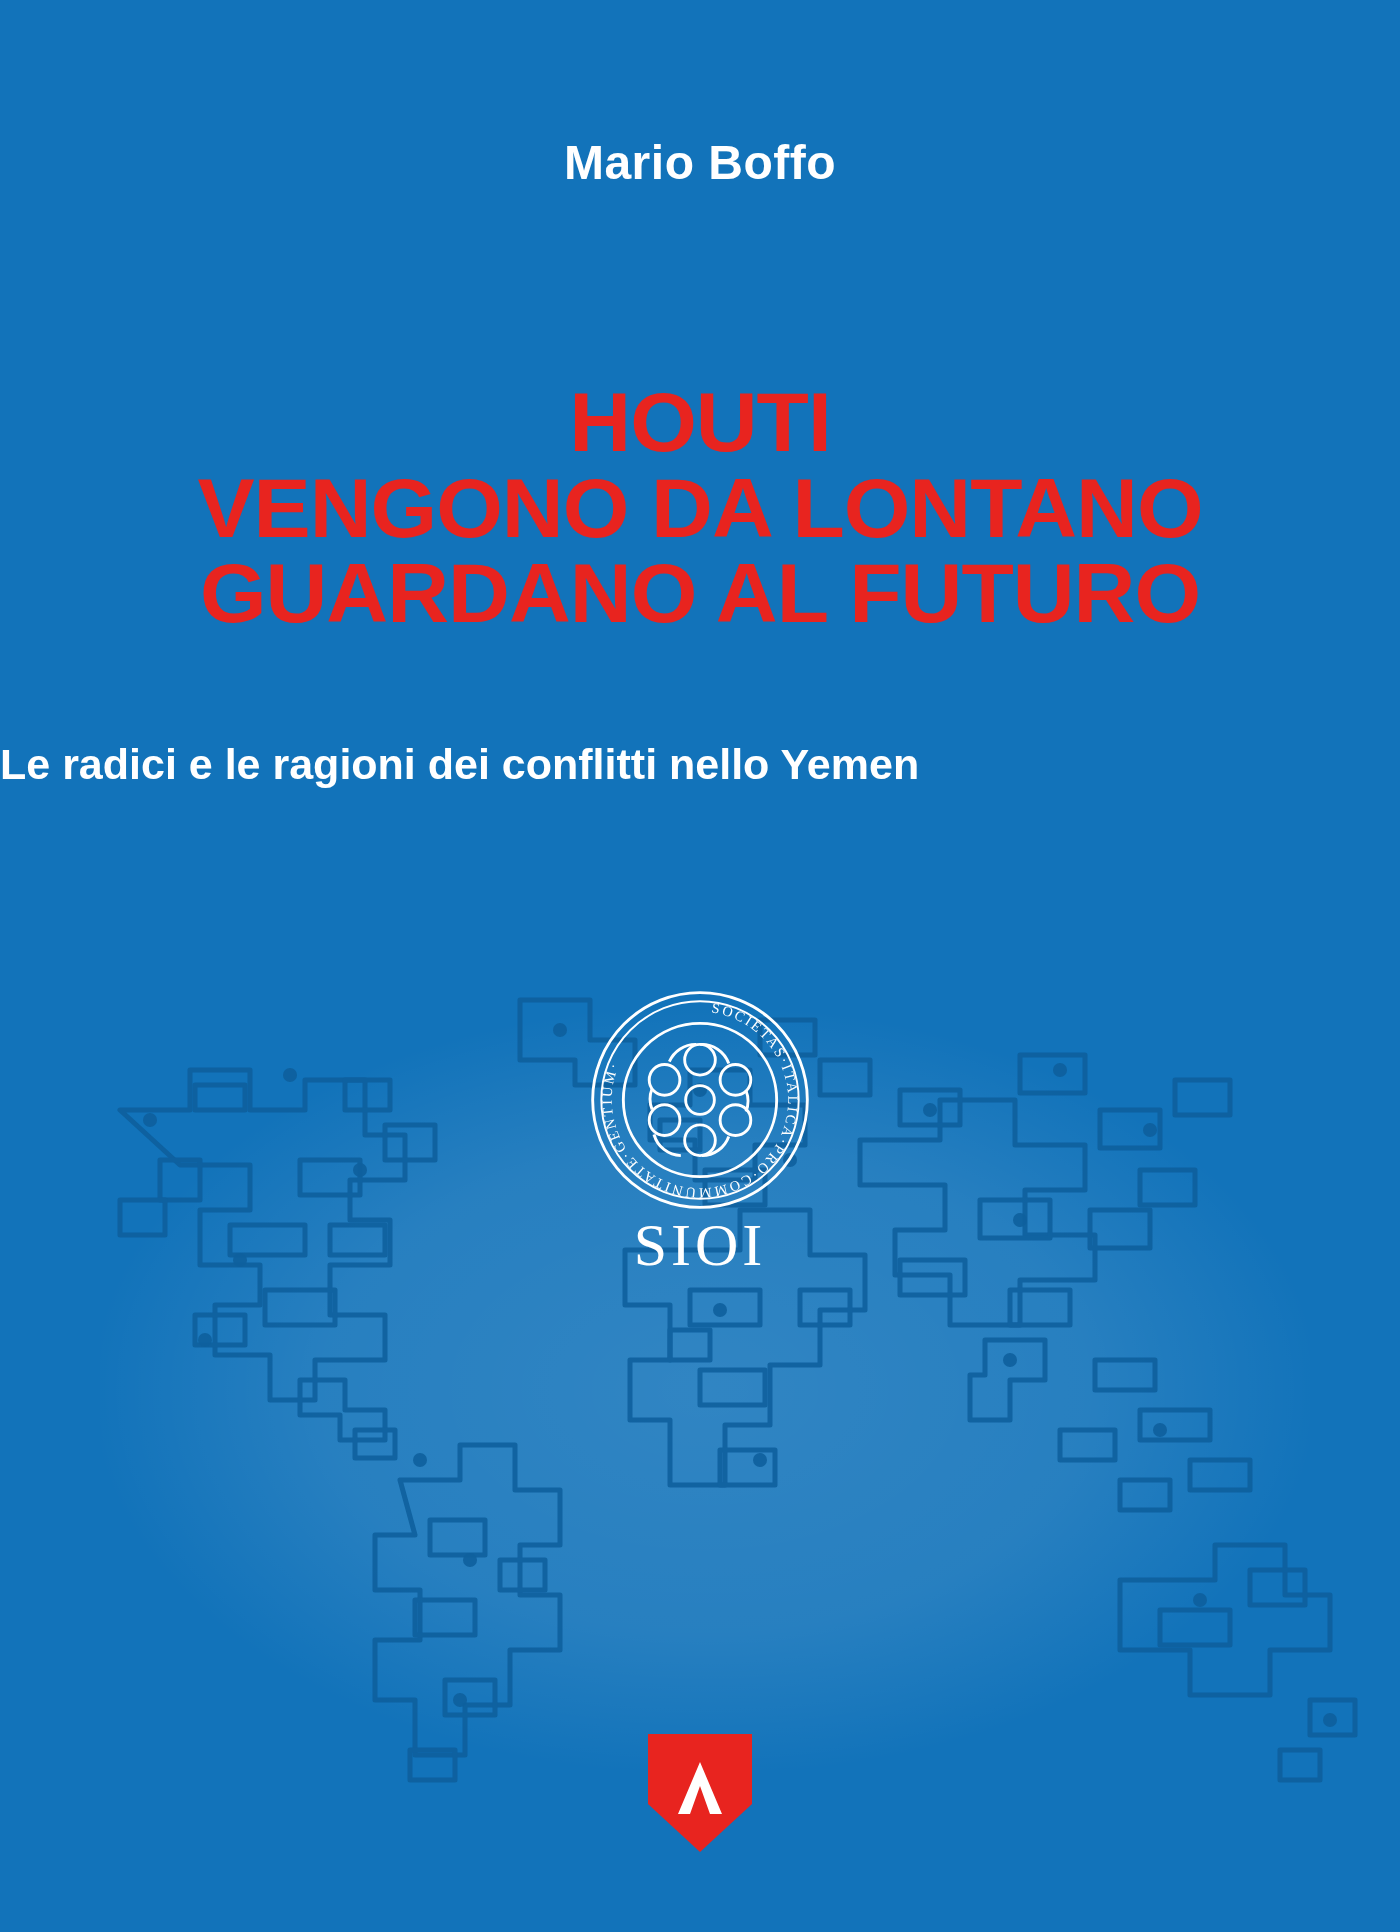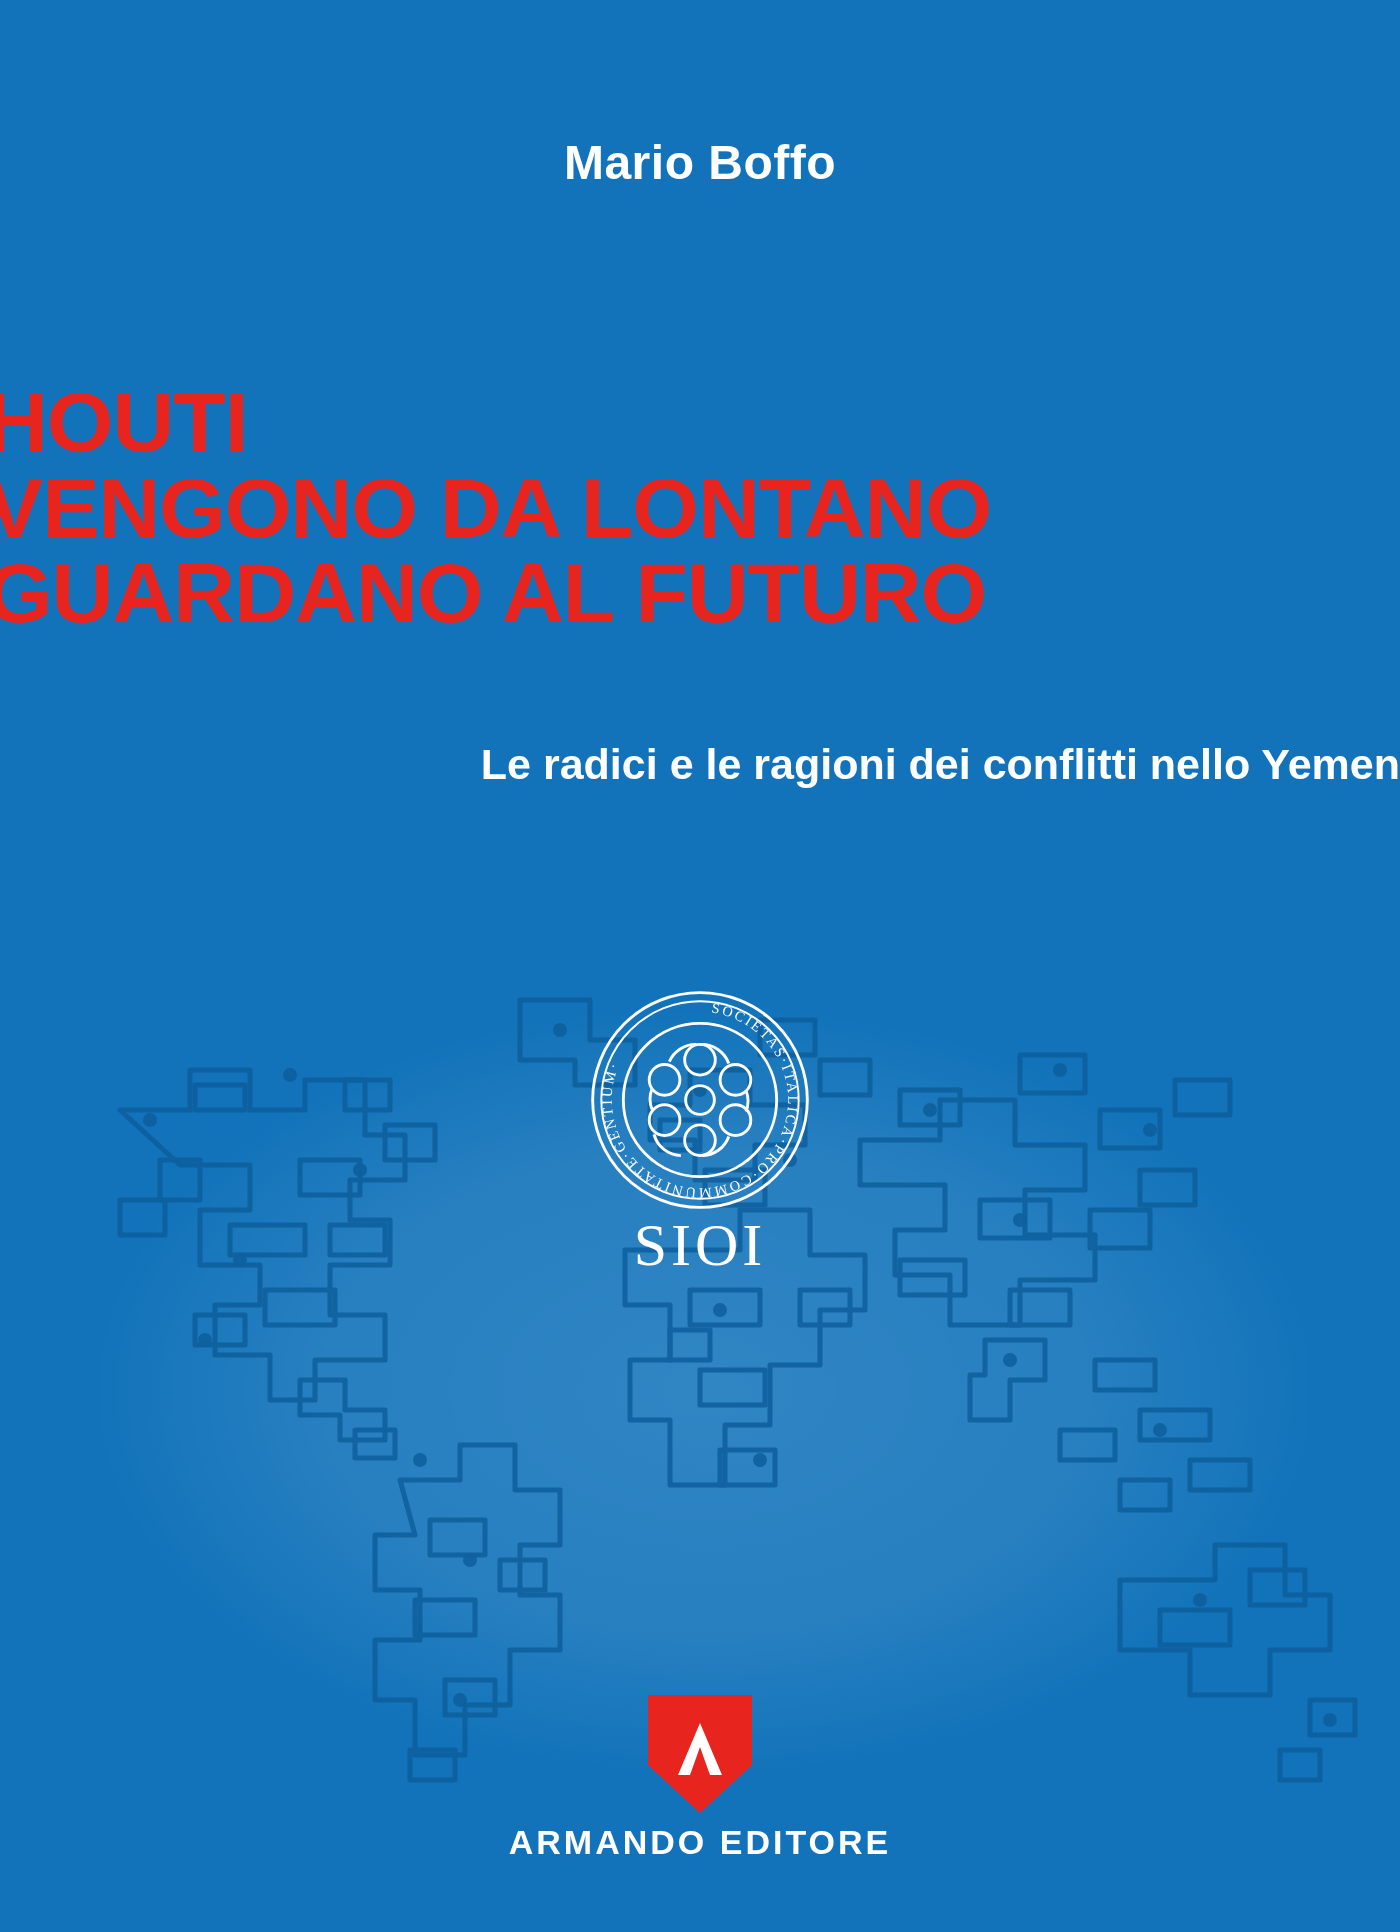--- a/index.html
+++ b/index.html
@@ -48,41 +48,41 @@
     font-size: 48px;
     font-weight: bold;
     letter-spacing: 0.5px;
   }
 
   .title-block {
     position: absolute;
     top: 380px;
     left: 0;
     width: 100%;
-    text-align: left;
+    text-align: center;
   }
   .title-line {
     color: #e8241f;
     font-weight: bold;
     font-size: 84px;
     line-height: 1.02;
     letter-spacing: -1px;
     white-space: nowrap;
     transform: scaleX(1.02);
   }
   .title-line.l1 { font-size: 84px; }
   .title-line.l2 { font-size: 84px; }
   .title-line.l3 { font-size: 84px; }
 
   .subtitle-block {
     position: absolute;
     top: 735px;
     left: 0;
     width: 100%;
-    text-align: right;
+    text-align: left;
     color: #ffffff;
   }
   .subtitle-line {
     font-size: 43px;
     font-weight: bold;
     line-height: 1.35;
   }
 
   
   .sioi {
@@ -267,16 +267,15 @@
       </g>
     </svg>
     <div class="sioi-text">SIOI</div>
   </div>
 
   <div class="publisher">
     <svg class="pub-mark" viewBox="0 0 120 118" aria-hidden="true">
       <path d="M8 0 H112 V70 L60 118 L8 70 Z" fill="#e8241f"></path>
       <path d="M60 28 L82 80 H70 L60 52 L50 80 H38 Z" fill="#ffffff"></path>
     </svg>
-    <div class="pub-name">ARMANDO EDITORE</div>
   </div>
 
 </div>
 
 </body></html>

